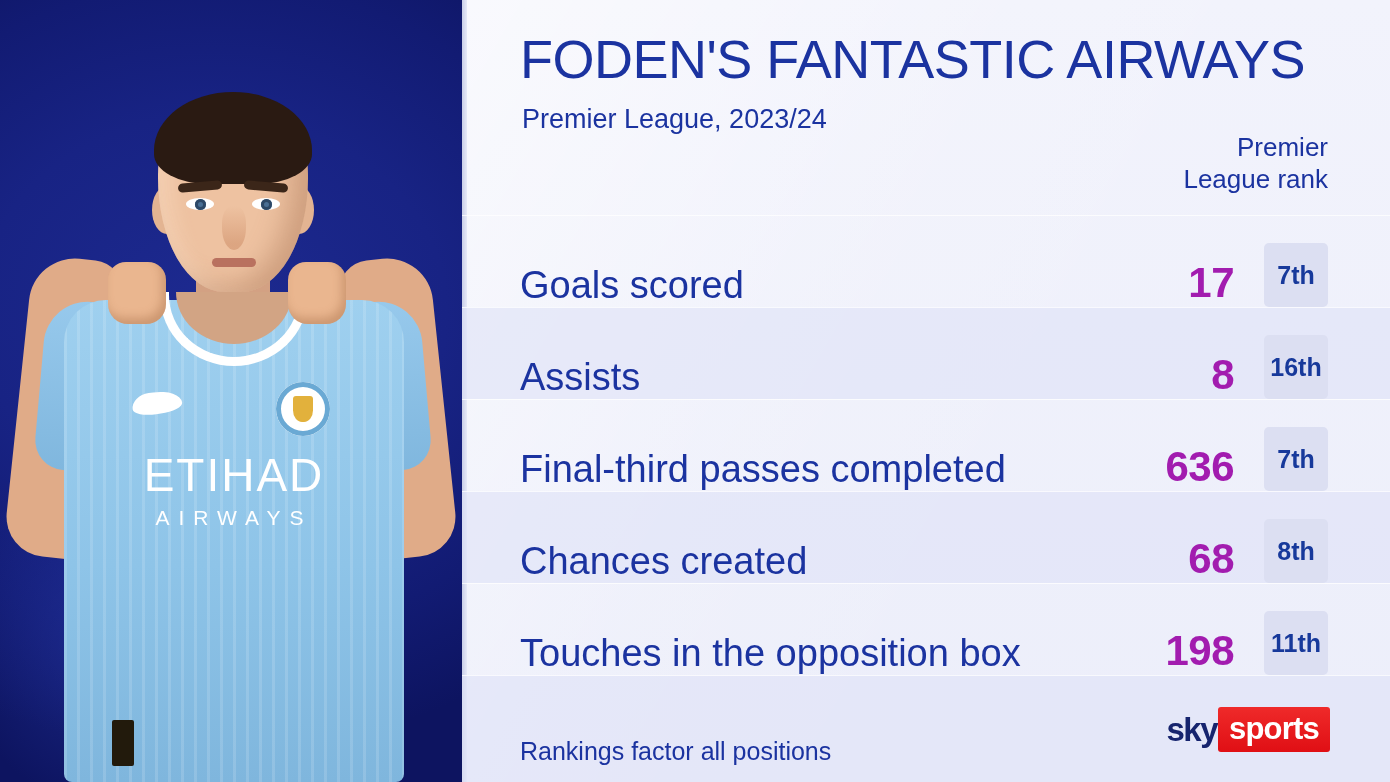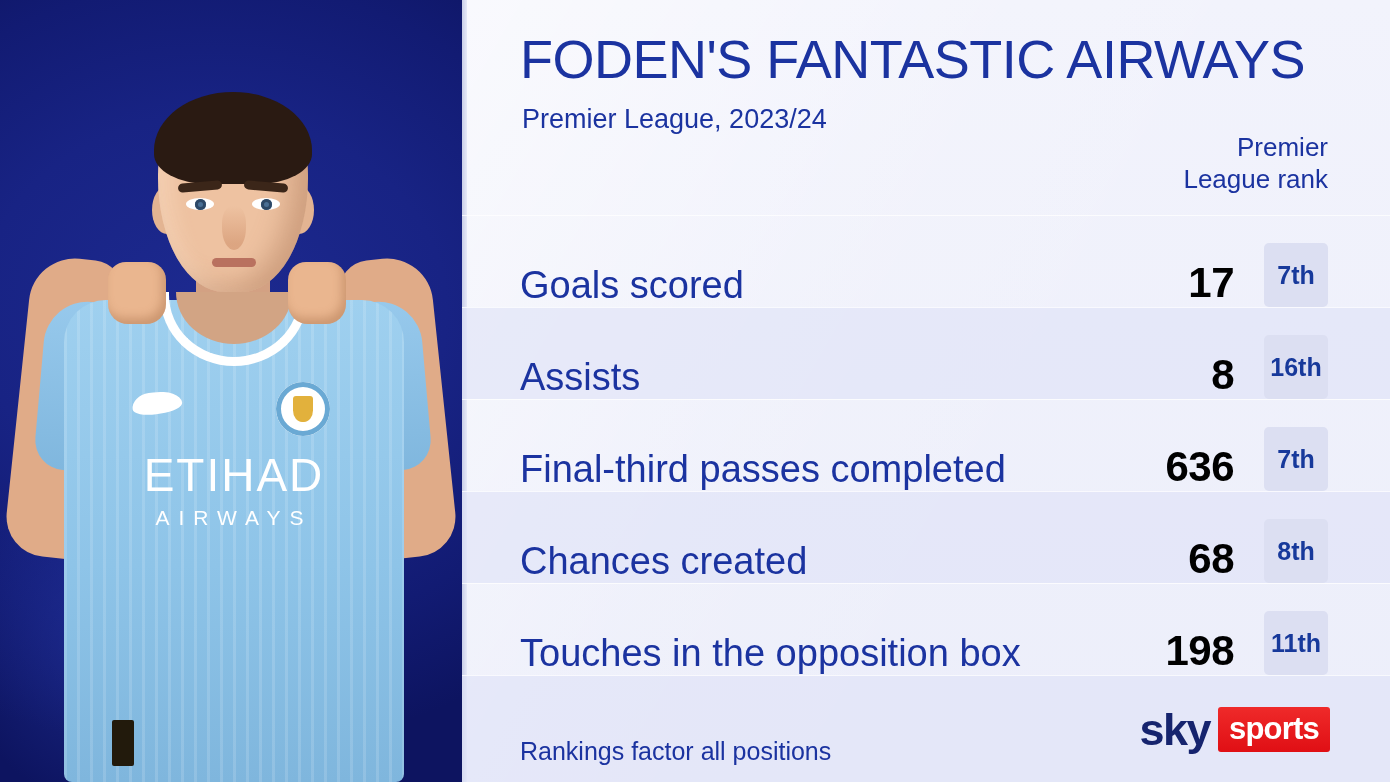--- a/index.html
+++ b/index.html
@@ -308,21 +308,21 @@
   .row-label {
     font-size: 38px;
     font-weight: 400;
     color: #1b33a0;
     flex: 1 1 auto;
     white-space: nowrap;
   }
   .row-value {
     font-size: 42px;
     font-weight: 700;
-    color: #000000;
+    color: #a21caf;
     text-align: right;
     width: 170px;
     flex: 0 0 170px;
     padding-right: 14px;
     box-sizing: border-box;
     letter-spacing: -0.5px;
   }
   .row-rank {
     flex: 0 0 64px;
     width: 64px;
@@ -361,26 +361,26 @@
     margin-top: 12px;
   }
   .sky-logo {
     position: absolute;
     right: 60px; top: 33px;
     display: flex;
     align-items: center;
     height: 42px;
   }
   .sky-logo .sky-word {
-    font-size: 45px;
+    font-size: 33px;
     font-weight: 700;
     color: #16246e;
     letter-spacing: -1.5px;
     line-height: 1;
-    padding-right: 8px;
+    padding-right: 1px;
   }
   .sky-logo .sports-badge {
     background: #e8141b;
     background-image: linear-gradient(180deg, #ef2a2a 0%, #e00f14 100%);
     color: #ffffff;
     font-size: 31px;
     font-weight: 700;
     letter-spacing: -0.8px;
     line-height: 1;
     padding: 6px 11px 8px 11px;

